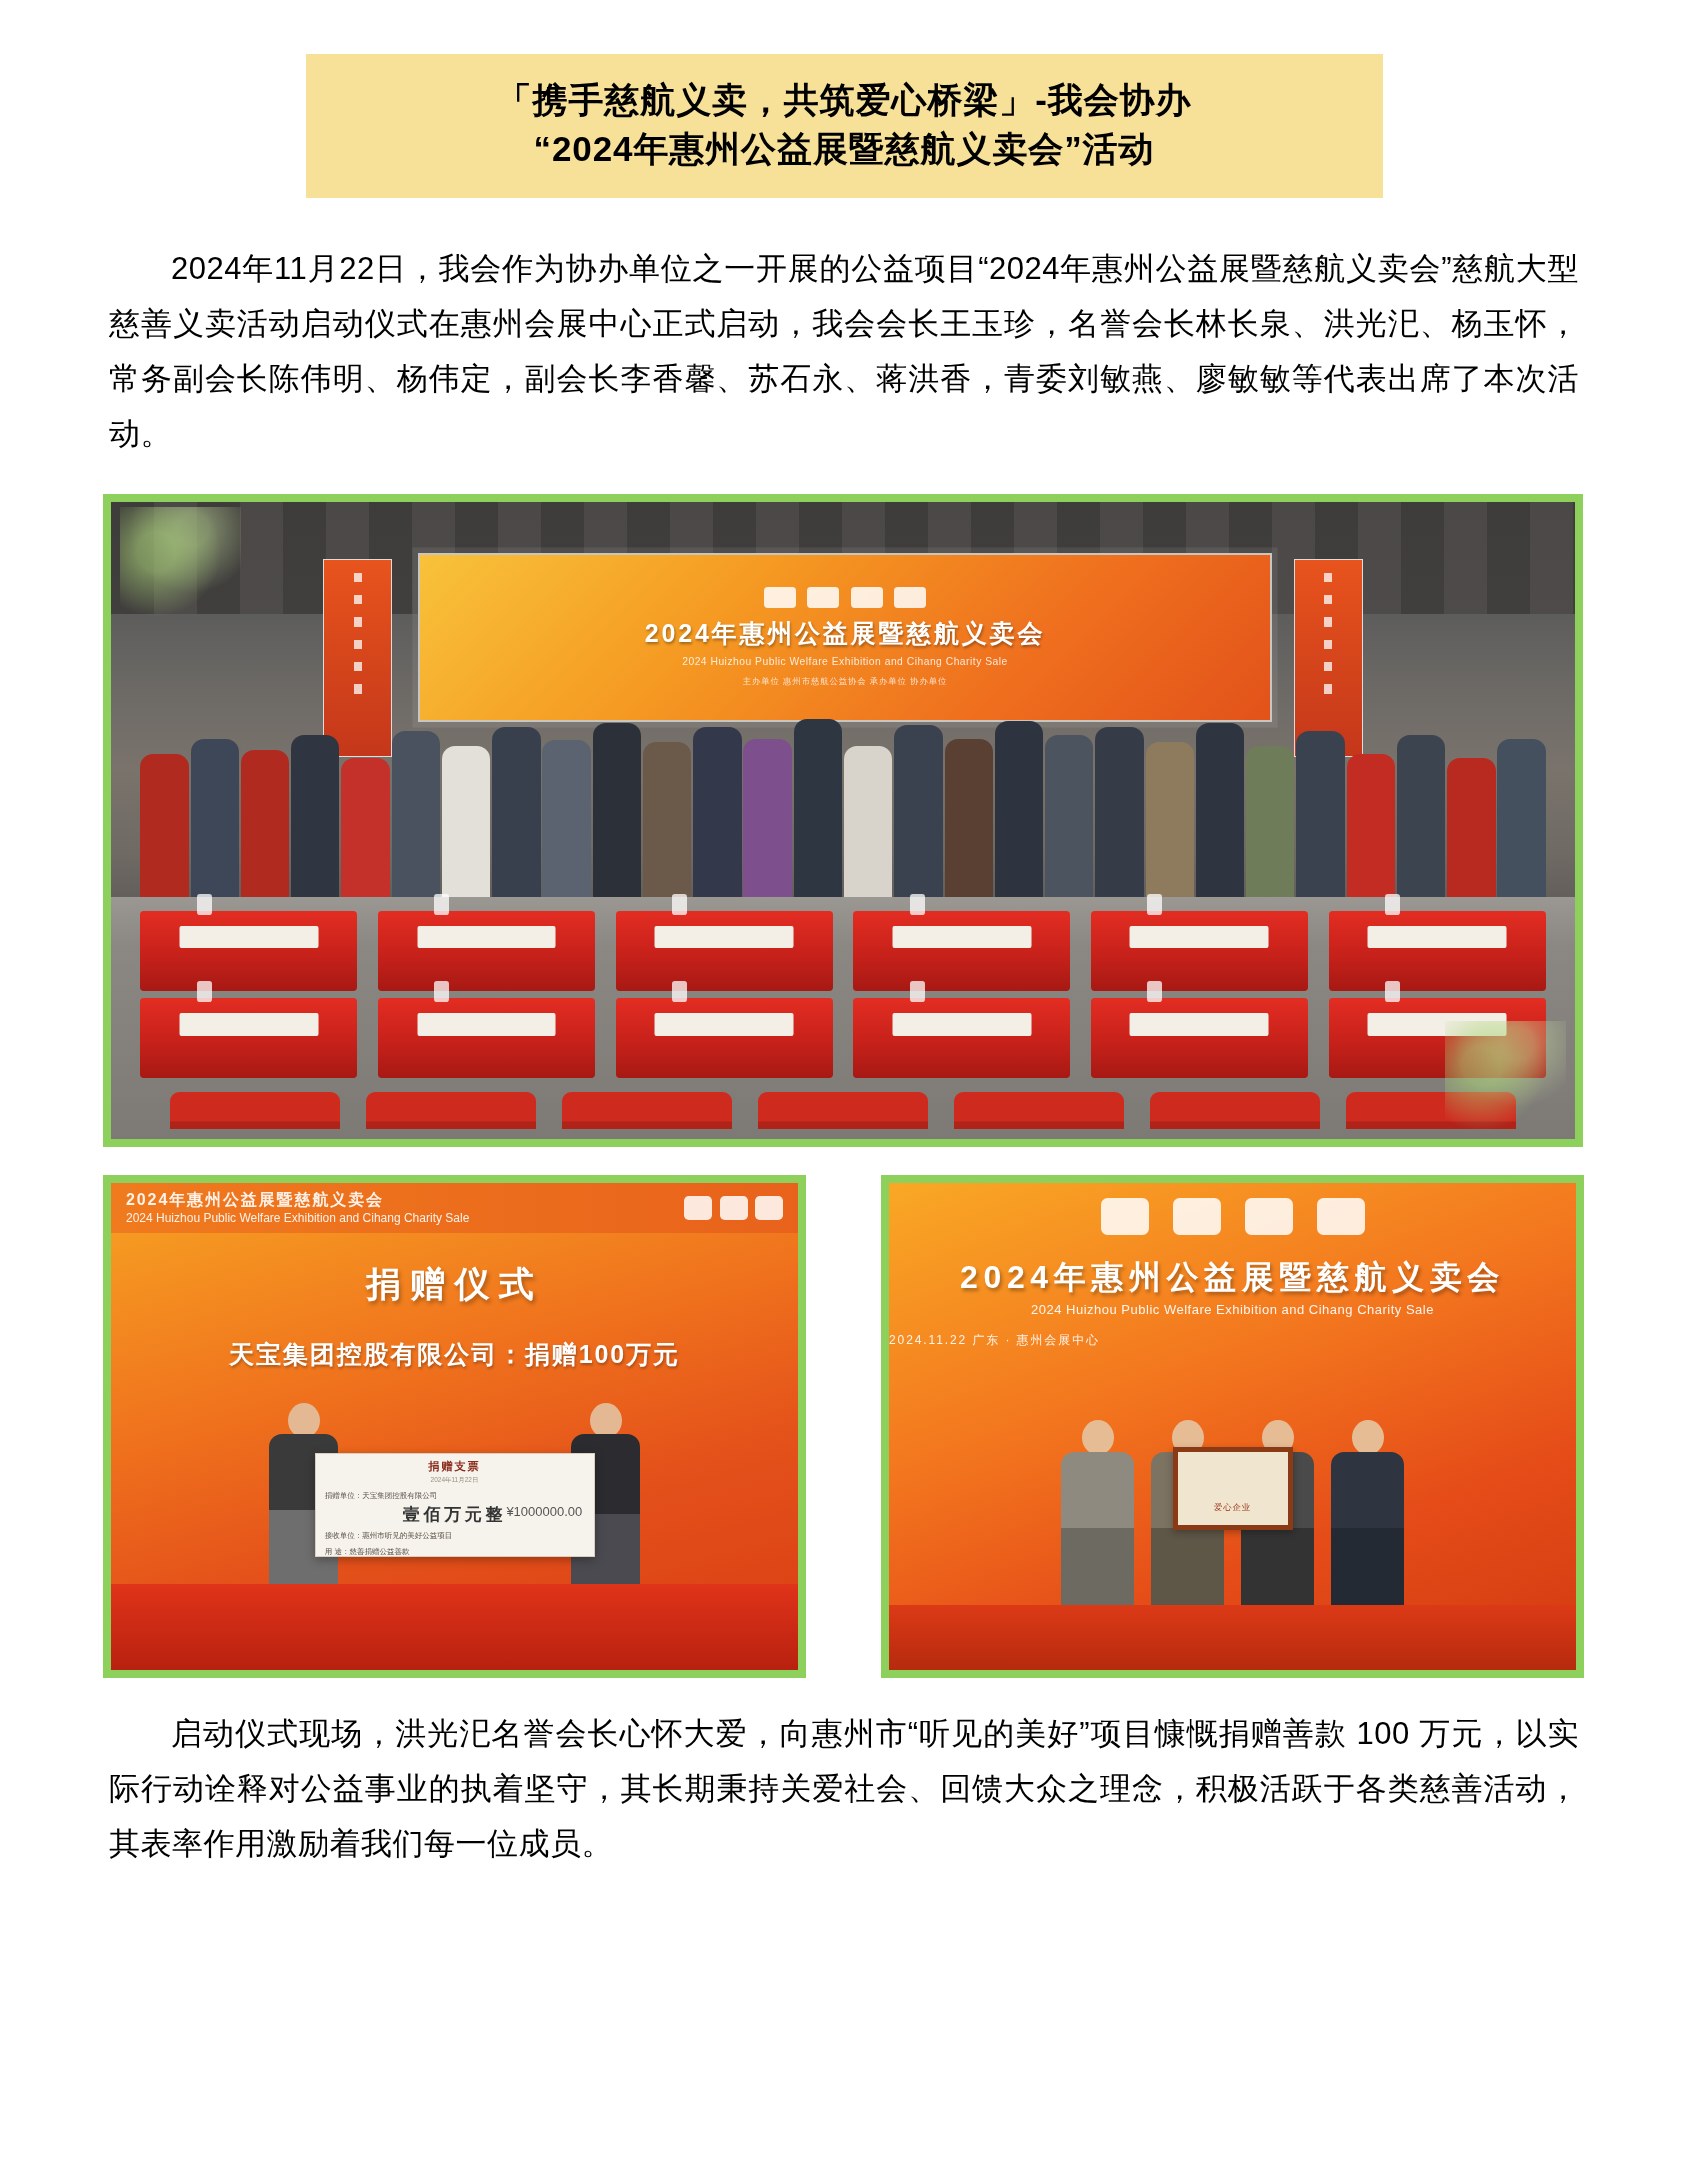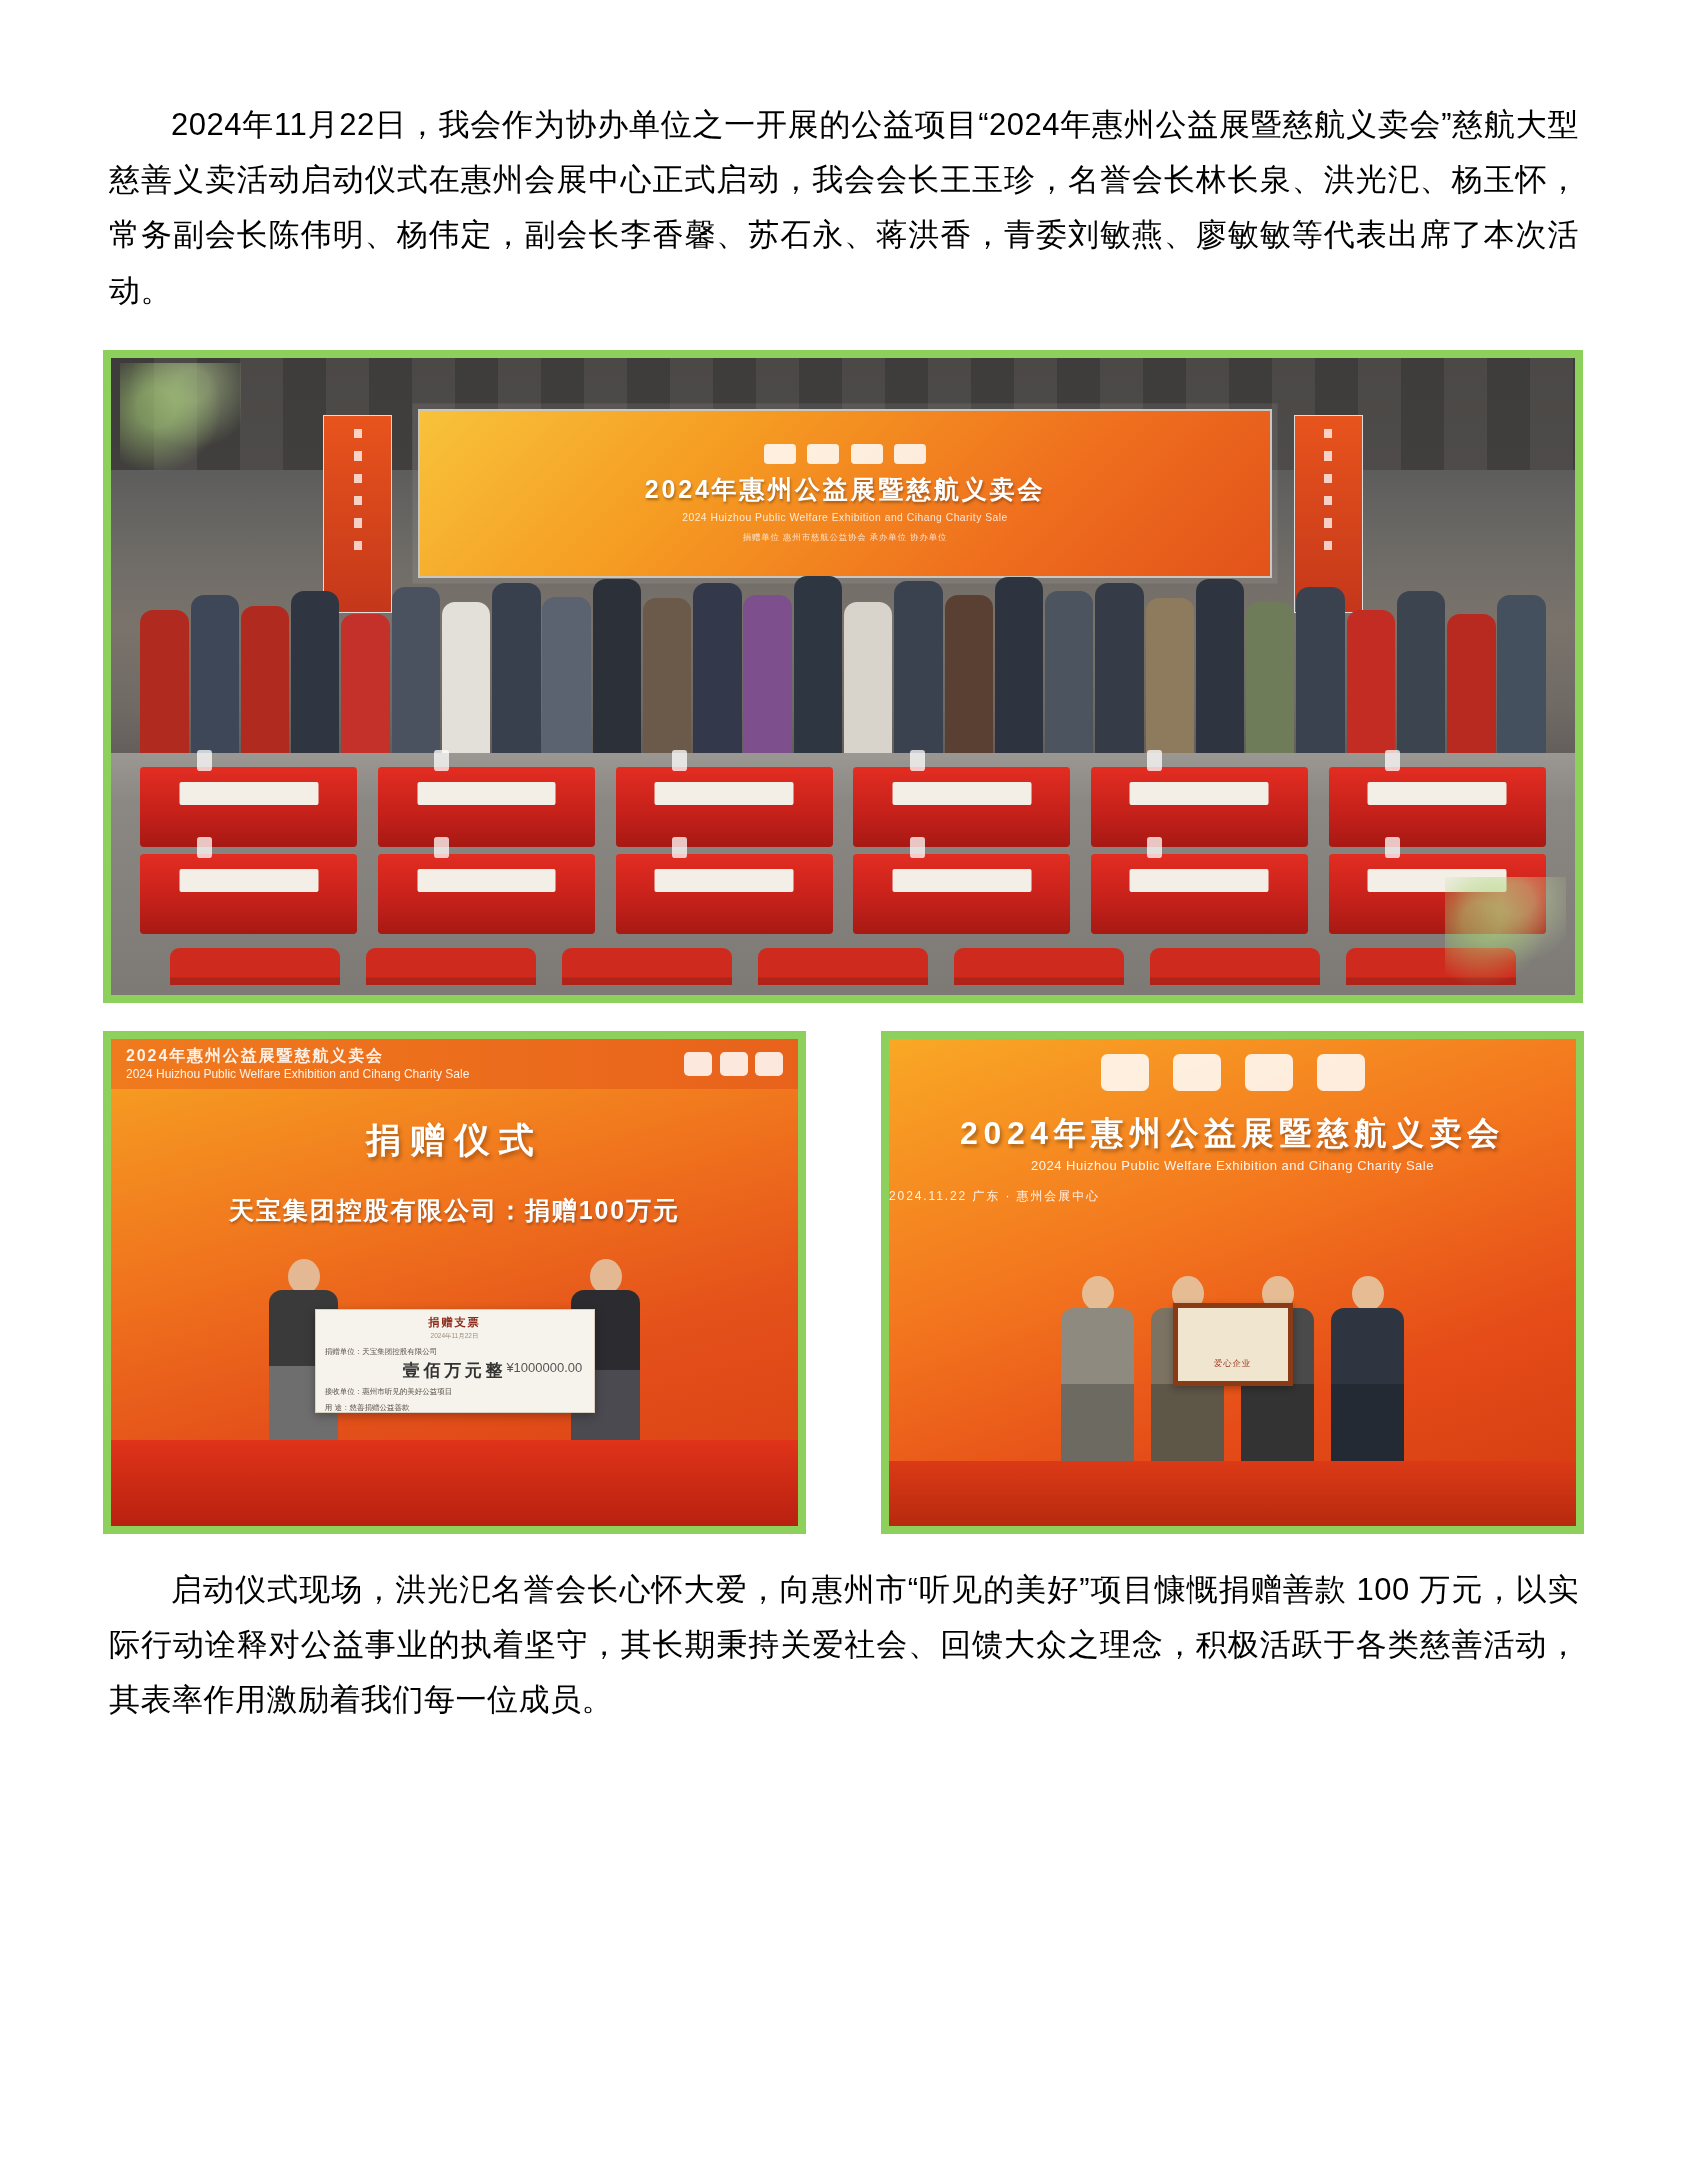--- a/index.html
+++ b/index.html
@@ -281,20 +281,24 @@
   .plaque-floor {
     position: absolute; left: 0; right: 0; bottom: 0; height: 65px;
     background: linear-gradient(180deg,#dc3a16,#b62a0e);
   }
 </style>
 </head>
 <body>
 
 <div class="page">
 
+  <div class="title-banner">
+    <div class="title-line">「携手慈航义卖，共筑爱心桥梁」-我会协办</div>
+    <div class="title-line">“2024年惠州公益展暨慈航义卖会”活动</div>
+  </div>
 
   <p class="para first">2024年11月22日，我会作为协办单位之一开展的公益项目“2024年惠州公益展暨慈航义卖会”慈航大型慈善义卖活动启动仪式在惠州会展中心正式启动，我会会长王玉珍，名誉会长林长泉、洪光汜、杨玉怀，常务副会长陈伟明、杨伟定，副会长李香馨、苏石永、蒋洪香，青委刘敏燕、廖敏敏等代表出席了本次活动。</p>
 
   <div class="photo-main">
     <div class="hall-bg"></div>
     <div class="hall-beams"></div>
 
     <div class="side-banner left">
       <span></span>
         <span></span>
@@ -314,21 +318,21 @@
 
     <div class="stage-screen">
       <div class="logos">
         <i></i>
           <i></i>
           <i></i>
           <i></i>
       </div>
       <div class="stage-title">2024年惠州公益展暨慈航义卖会</div>
       <div class="stage-sub">2024 Huizhou Public Welfare Exhibition and Cihang Charity Sale</div>
-      <div class="stage-sub2">捐赠单位    惠州市慈航公益协会    承办单位    协办单位</div>
+      <div class="stage-sub2">主办单位    惠州市慈航公益协会    承办单位    协办单位</div>
     </div>
 
     <div class="crowd">
       <i style="background:#b12a20;height:78%"></i>
         <i style="background:#3d4757;height:86%"></i>
       <i style="background:#b12a20;height:80%"></i>
         <i style="background:#2f3642;height:88%"></i>
       <i style="background:#c4302a;height:76%"></i>
         <i style="background:#4a5260;height:90%"></i>
       <i style="background:#e3e0da;height:82%"></i>

